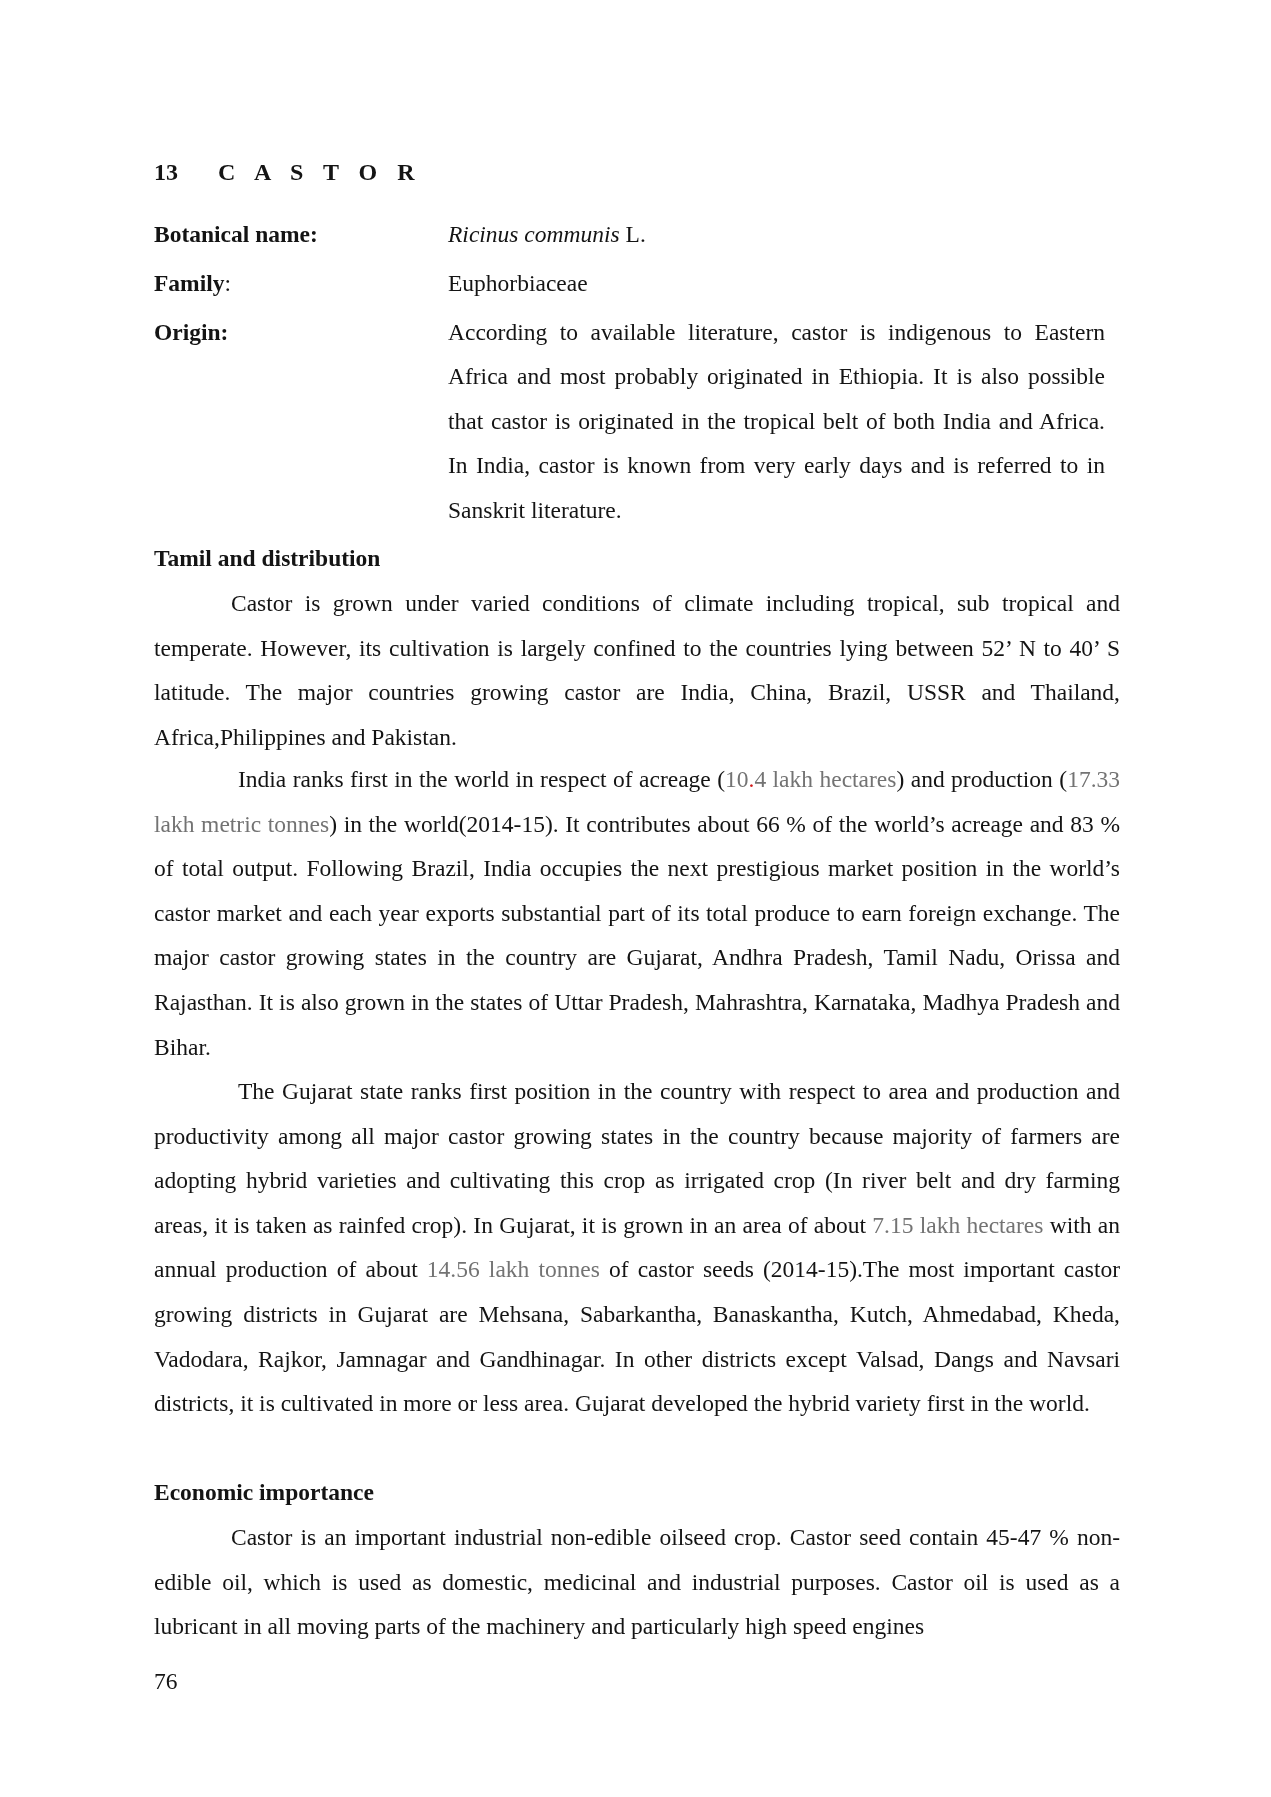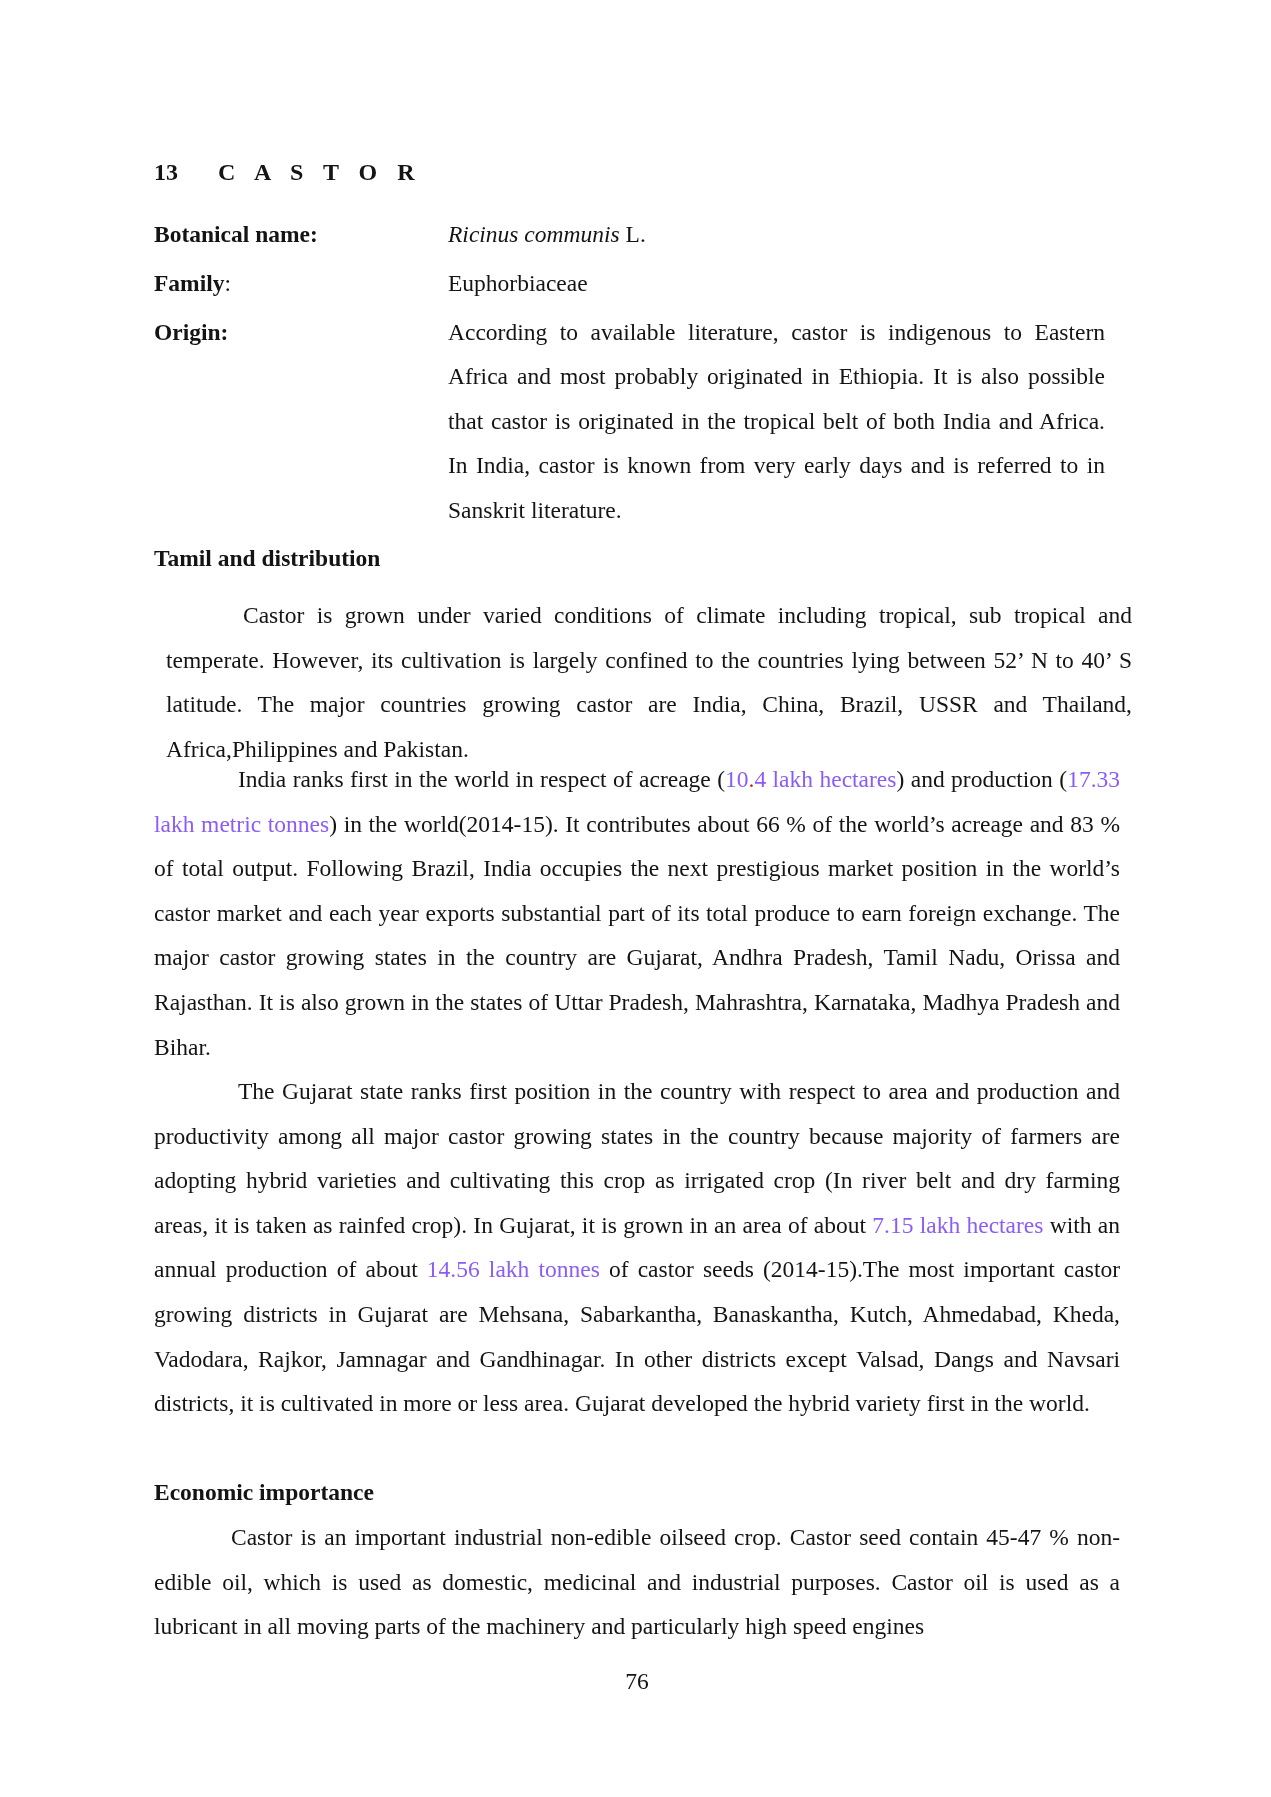--- a/index.html
+++ b/index.html
@@ -66,29 +66,29 @@
   .para {
     position: absolute;
     left: 0;
     width: 966px;
     font-size: 23.5px;
     line-height: 44.6px;
     text-align: justify;
     text-indent: 77px;
   }
   .para.indent-more { text-indent: 84px; }
-  .muted { color: #8b5cf6; margin-top: 47px; }
+  .muted { color: #737373; margin-top: 47px; }
   .red-dot { color: #d11a1a; }
 
   .page-number {
     position: absolute;
     top: 1668px;
     left: 0;
     width: 966px;
-    text-align: center;
+    text-align: left;
     font-size: 23.5px;
   }
 </style>
 </head>
 <body>
 
 <div class="page">
 
   <div class="chapter-title">
     <span class="num">13</span><span class="name">C A S T O R</span>
@@ -104,21 +104,21 @@
     <span class="meta-value">Euphorbiaceae</span>
   </div>
 
   <div class="meta-row" style="top:310px;">
     <span class="meta-label">Origin:</span>
     <span class="meta-value" style="line-height:44.4px;">According to available literature, castor is indigenous to Eastern Africa and most probably originated in Ethiopia. It is also possible that castor is originated in the tropical belt of both India and Africa. In India, castor is known from very early days and is referred to in Sanskrit literature.</span>
   </div>
 
   <div class="section-heading" style="top:536px;">Tamil and distribution</div>
 
-  <p class="para" style="top:581px; margin:12px;">Castor is grown under varied conditions of climate including tropical, sub tropical and temperate. However, its cultivation is largely confined to the countries lying between 52’ N to 40’ S latitude. The major countries growing castor are India, China, Brazil, USSR and Thailand, Africa,Philippines and Pakistan.</p>
+  <p class="para" style="top:581px; margin:0;">Castor is grown under varied conditions of climate including tropical, sub tropical and temperate. However, its cultivation is largely confined to the countries lying between 52’ N to 40’ S latitude. The major countries growing castor are India, China, Brazil, USSR and Thailand, Africa,Philippines and Pakistan.</p>
 
   <p class="para indent-more" style="top:757px; margin:0;"><span>India ranks first in the world in respect of acreage (</span><span class="muted">10</span><span class="red-dot">.</span><span class="muted">4 lakh hectares</span><span>) and production (</span><span class="muted">17.33 lakh metric tonnes</span><span>) in the world(2014-15). It contributes about 66 % of the world’s acreage and 83 % of total output. Following Brazil, India occupies the next prestigious market position in the world’s castor market and each year exports substantial part of its total produce to earn foreign exchange. The major castor growing states in the country are Gujarat, Andhra Pradesh, Tamil Nadu, Orissa and Rajasthan. It is also grown in the states of Uttar Pradesh, Mahrashtra, Karnataka, Madhya Pradesh and Bihar.</span></p>
 
   <p class="para indent-more" style="top:1069px; margin:0;"><span>The Gujarat state ranks first position in the country with respect to area and production and productivity among all major castor growing states in the country because majority of farmers are adopting hybrid varieties and cultivating this crop as irrigated crop (In river belt and dry farming areas, it is taken as rainfed crop). In Gujarat, it is grown in an area of about </span><span class="muted">7.15 lakh hectares</span><span> with an annual production of about </span><span class="muted">14.56 lakh tonnes</span><span> of castor seeds (2014-15).The most important castor growing districts in Gujarat are Mehsana, Sabarkantha, Banaskantha, Kutch, Ahmedabad, Kheda, Vadodara, Rajkor, Jamnagar and Gandhinagar. In other districts except Valsad, Dangs and Navsari districts, it is cultivated in more or less area. Gujarat developed the hybrid variety first in the world.</span></p>
 
   <div class="section-heading" style="top:1470px;">Economic importance</div>
 
   <p class="para" style="top:1515px; margin:0;">Castor is an important industrial non-edible oilseed crop. Castor seed contain 45-47 % non-edible oil, which is used as domestic, medicinal and industrial purposes. Castor oil is used as a lubricant in all moving parts of the machinery and particularly high speed engines</p>
 
   <div class="page-number">76</div>

